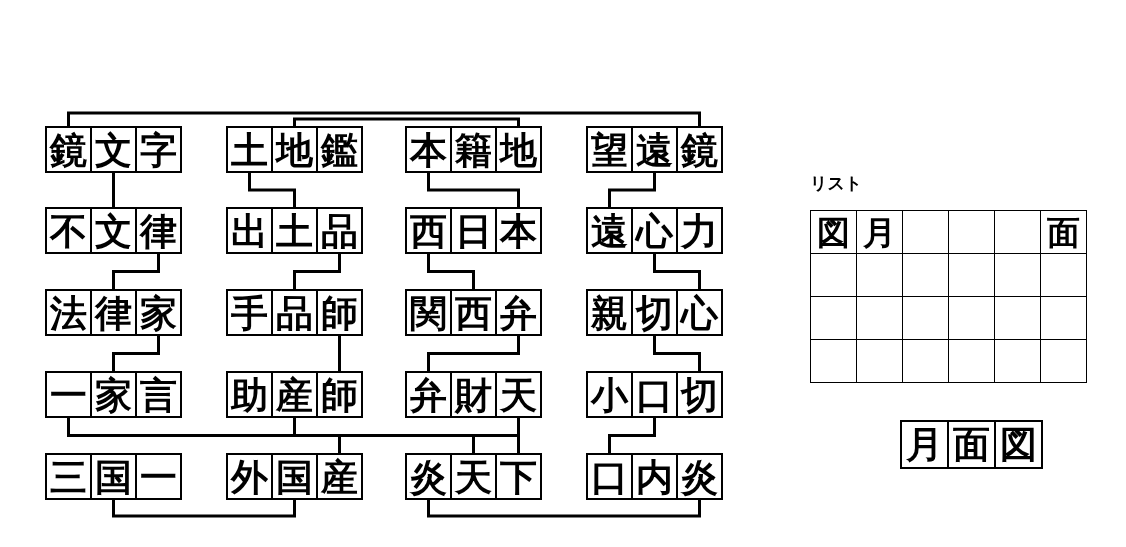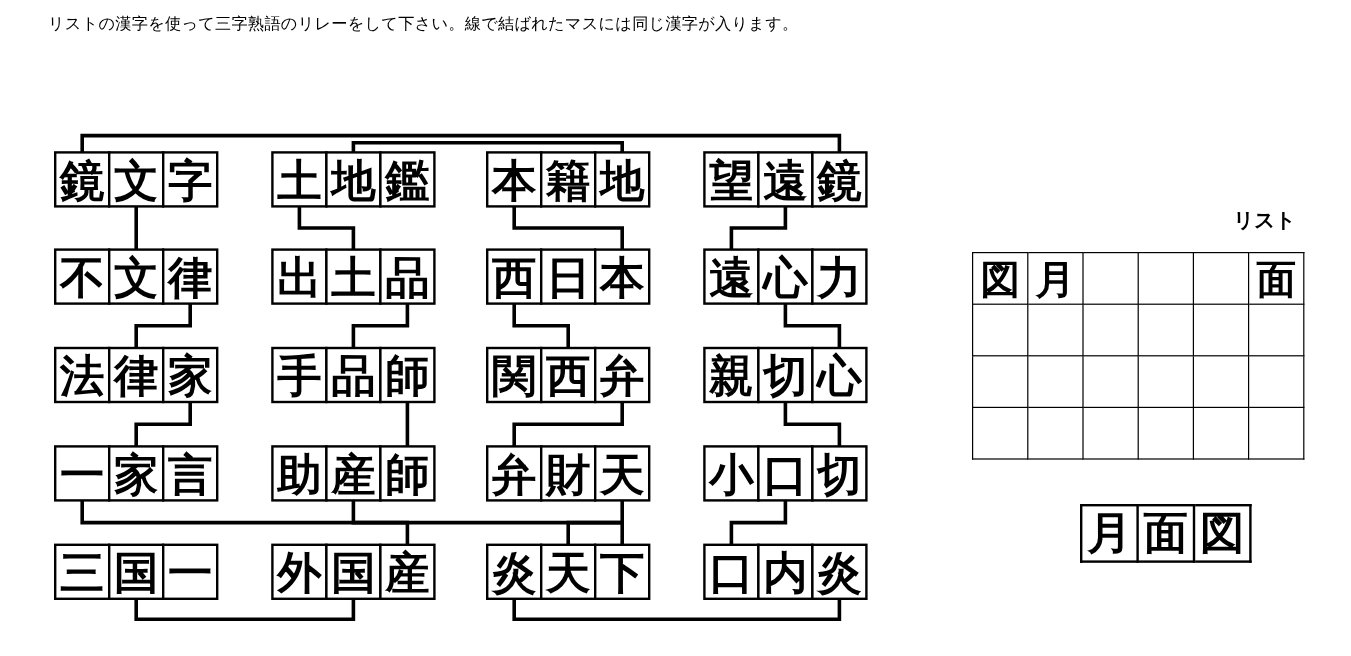--- a/index.html
+++ b/index.html
@@ -17,21 +17,21 @@
   .cell-rect{fill:#ffffff;stroke:#000000;stroke-width:2;}
   .cell-text{
     font-family:"DejaVu Sans","Liberation Sans",sans-serif;
     font-size:37px;font-weight:700;text-anchor:middle;
     dominant-baseline:central;fill:#000000;
   }
   .connector{stroke:#000000;stroke-width:3;fill:none;stroke-linecap:square;stroke-linejoin:miter;}
 
   .list-title{
     position:absolute;font-size:17px;font-weight:700;
-    left:810px;top:172px;width:270px;text-align:right;
+    left:810px;top:172px;width:270px;text-align:left;
   }
   .list-grid{
     position:absolute;left:810px;top:210px;
     border-collapse:collapse;border:1.5px solid #000;
   }
   .list-grid td{
     width:45px;height:42px;border:1.5px solid #000;
     text-align:center;vertical-align:middle;
     font-size:33px;font-weight:700;padding:0;line-height:1;
   }
@@ -42,21 +42,20 @@
   .answer-grid td{
     width:45px;height:45px;border:2px solid #000;
     text-align:center;vertical-align:middle;
     font-size:37px;font-weight:700;padding:0;line-height:1;
   }
 </style>
 </head>
 <body>
 
 <div class="instructions">
-  <p class="first">リストの漢字を使って三字熟語のリレーをして下さい。線で結ばれたマスには同じ漢字が入ります。</p>
 </div>
 
 <svg id="puzzle-svg" viewBox="0 0 1126 547" xmlns="http://www.w3.org/2000/svg">
   <g id="connector-layer">
       <path class="connector" d="M 68.5 127 L 68.5 113 L 699.5 113 L 699.5 127"></path>
       <path class="connector" d="M 294.5 127 L 294.5 119 L 518.5 119 L 518.5 127"></path>
       <path class="connector" d="M 113.5 499 L 113.5 516 L 294.5 516 L 294.5 499"></path>
       <path class="connector" d="M 428.5 499 L 428.5 516 L 699.5 516 L 699.5 499"></path>
       <path class="connector" d="M 113.5 172 L 113.5 208"></path>
       <path class="connector" d="M 158.5 253 L 158.5 271.5 L 113.5 271.5 L 113.5 290"></path>

